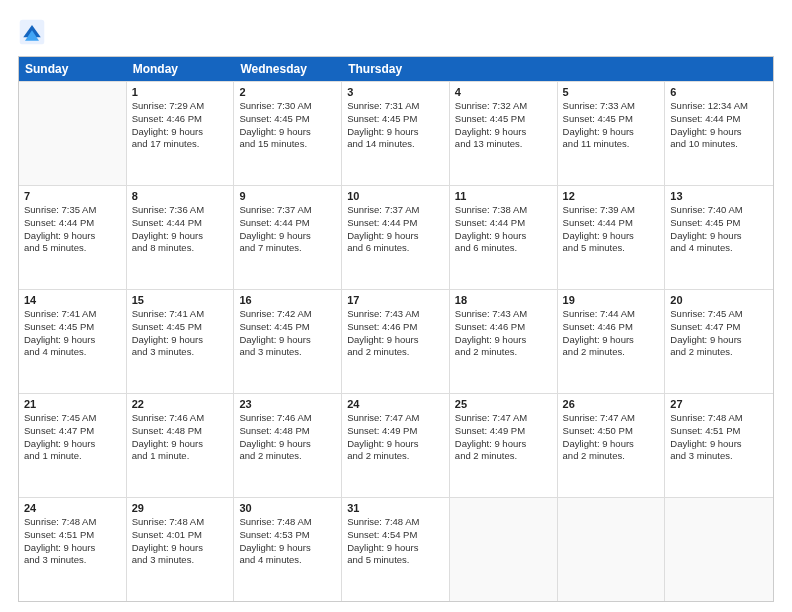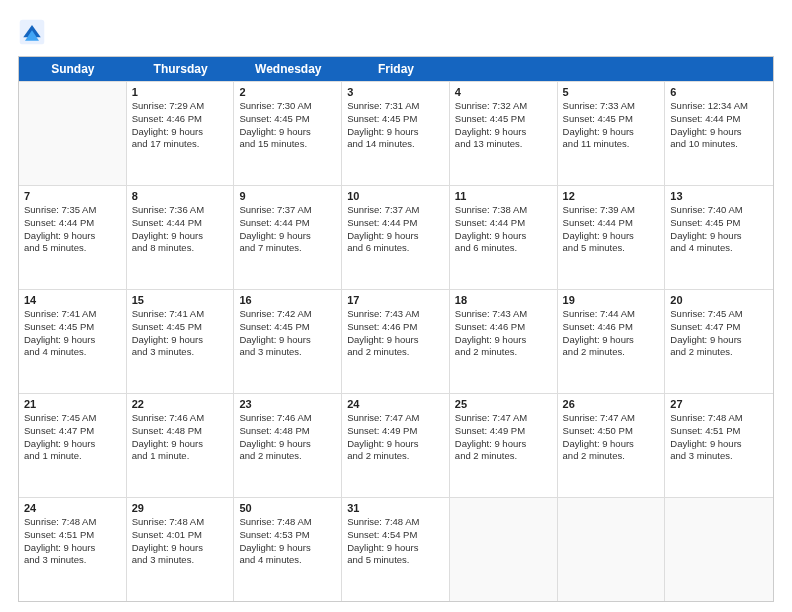--- a/index.html
+++ b/index.html
@@ -61,21 +61,21 @@
     .cal-header-row {
       display: grid;
       grid-template-columns: repeat(7, 1fr);
       background: #1565c0;
     }
     .cal-header-cell {
       color: #fff;
       font-size: 12px;
       font-weight: bold;
       padding: 5px 6px;
-      text-align: center;
+      text-align: left;
     }
     .cal-body {
       flex: 1;
       display: flex;
       flex-direction: column;
     }
     .cal-row {
       display: grid;
       grid-template-columns: repeat(7, 1fr);
       flex: 1;
@@ -121,23 +121,23 @@
     </div>
     <div class="title-block">
       <div class="month-title"></div>
       <div class="location"></div>
     </div>
   </div>
 
   <div class="calendar">
     <div class="cal-header-row" id="cal-header">
         <div class="cal-header-cell">Sunday</div>
+        <div class="cal-header-cell">Monday</div>
+        <div class="cal-header-cell">Wednesday</div>
         <div class="cal-header-cell">Thursday</div>
-        <div class="cal-header-cell">Wednesday</div>
-        <div class="cal-header-cell">Friday</div>
       </div>
     <div class="cal-body" id="cal-body">
         <div class="cal-row">
           <div class="cal-cell empty"></div>
           <div class="cal-cell">
             <span class="day-number">1</span>
             <span class="cell-line">Sunrise: 7:29 AM</span>
             <span class="cell-line">Sunset: 4:46 PM</span>
             <span class="cell-line">Daylight: 9 hours</span>
             <span class="cell-line">and 17 minutes.</span>
@@ -340,21 +340,21 @@
             <span class="cell-line">and 3 minutes.</span>
           </div>
           <div class="cal-cell">
             <span class="day-number">29</span>
             <span class="cell-line">Sunrise: 7:48 AM</span>
             <span class="cell-line">Sunset: 4:01 PM</span>
             <span class="cell-line">Daylight: 9 hours</span>
             <span class="cell-line">and 3 minutes.</span>
           </div>
           <div class="cal-cell">
-            <span class="day-number">50</span>
+            <span class="day-number">30</span>
             <span class="cell-line">Sunrise: 7:48 AM</span>
             <span class="cell-line">Sunset: 4:53 PM</span>
             <span class="cell-line">Daylight: 9 hours</span>
             <span class="cell-line">and 4 minutes.</span>
           </div>
           <div class="cal-cell">
             <span class="day-number">31</span>
             <span class="cell-line">Sunrise: 7:48 AM</span>
             <span class="cell-line">Sunset: 4:54 PM</span>
             <span class="cell-line">Daylight: 9 hours</span>

